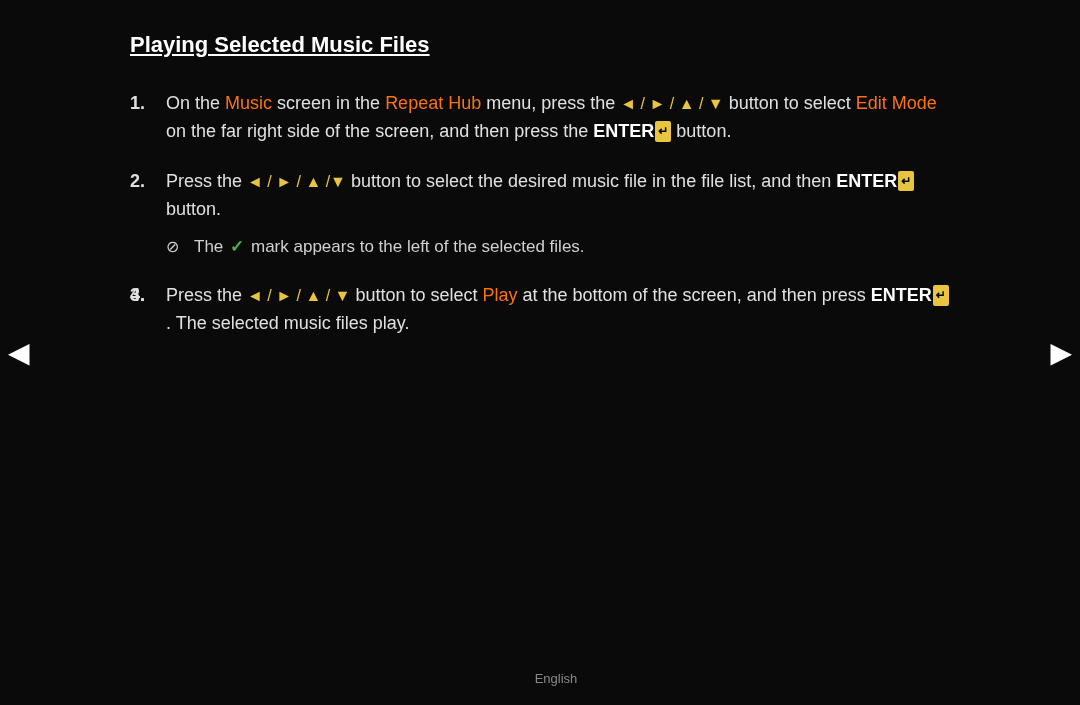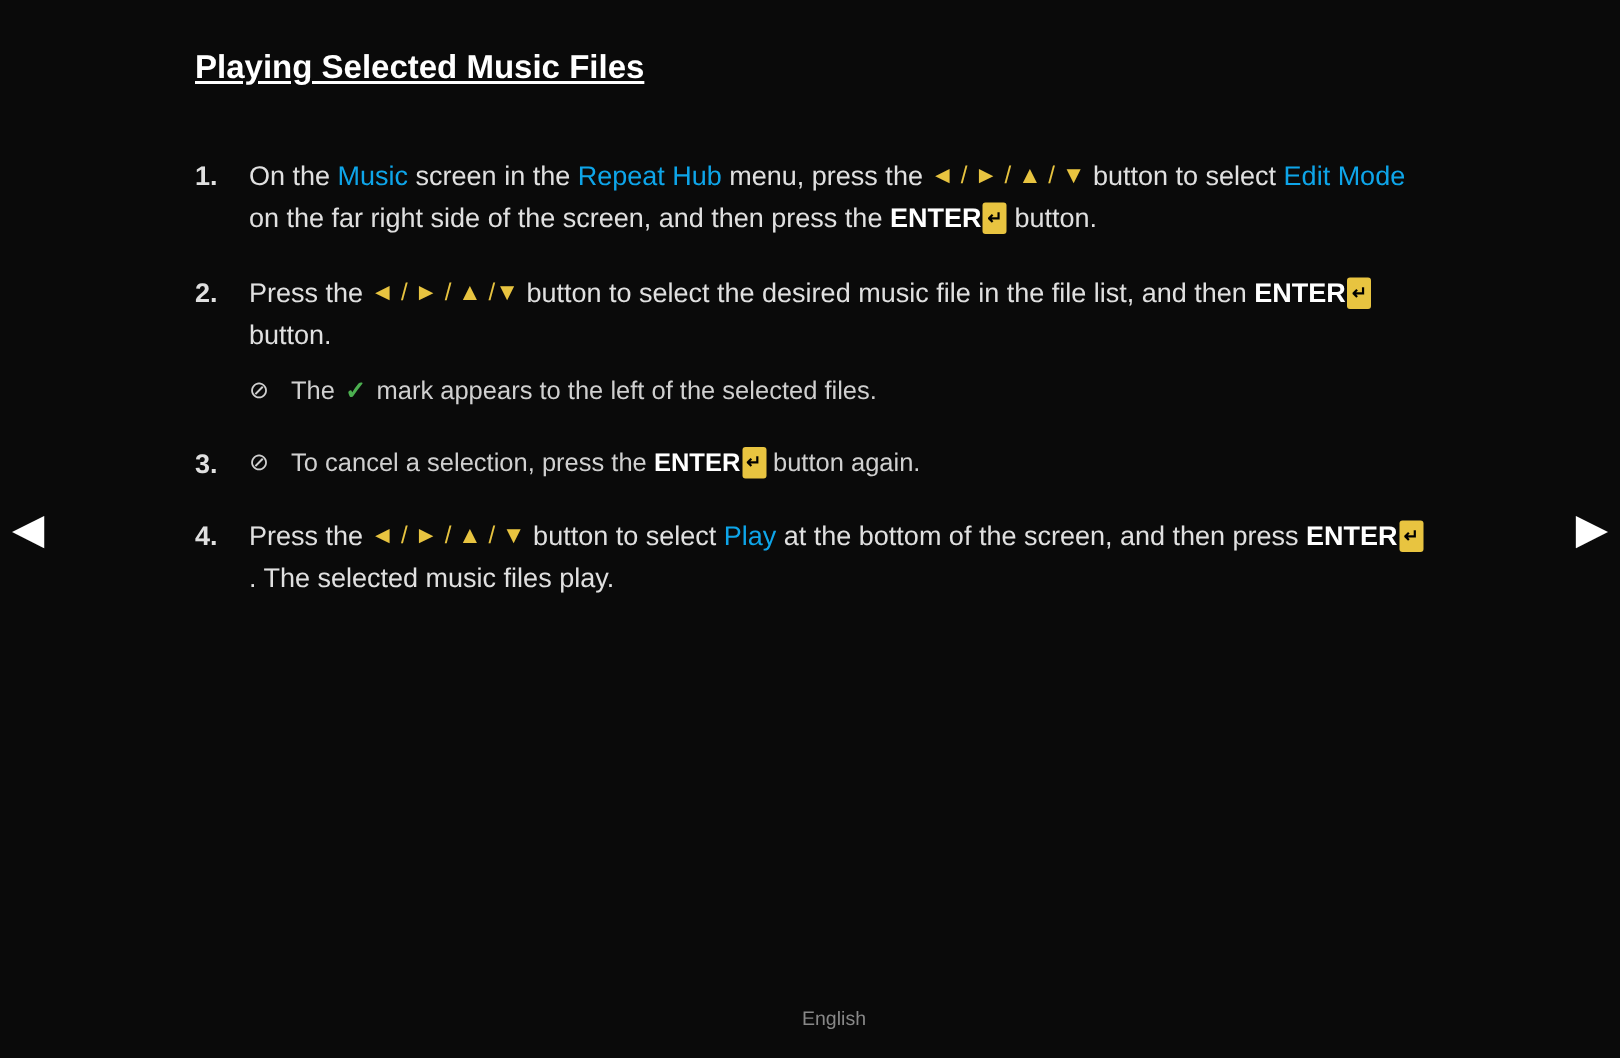--- a/index.html
+++ b/index.html
@@ -24,21 +24,21 @@
       padding: 28px 80px 30px 80px;
       max-width: 980px;
       margin: 0 auto;
     }
 
     .page-title {
       color: #ffffff;
       font-size: 22px;
       font-weight: bold;
       text-decoration: underline;
-      margin-bottom: 42px;
+      margin-bottom: 28px;
       display: inline-block;
     }
 
     ol {
       list-style: none;
       counter-reset: steps;
       padding-left: 0;
     }
 
     ol > li {
@@ -70,21 +70,21 @@
     .note::before {
       content: "⊘";
       position: absolute;
       left: 0;
       top: 1px;
       font-size: 16px;
       color: #d0d0d0;
     }
 
     .blue-text {
-      color: #0ea5e9;
+      color: #f97316;
       font-weight: normal;
     }
 
     .bold-text {
       font-weight: bold;
       color: #ffffff;
       margin-top: 37px;
     }
 
     .green-check {
@@ -182,25 +182,20 @@
         button to select the desired music file in the file list, and then
         <span class="bold-text">ENTER</span><span class="enter-icon"></span>
         button.
       </span>
       <div class="note">
         The <span class="green-check">✓</span> mark appears to the left of the selected files.
       </div>
     </li>
 
     <li>
-      <div class="note">
-        To cancel a selection, press the
-        <span class="bold-text">ENTER</span><span class="enter-icon"></span>
-        button again.
-      </div>
     </li>
 
     <li>
       <span>
         Press the <span class="dir-arrows">◄ / ► / ▲ / ▼</span>
         button to select <span class="blue-text">Play</span>
         at the bottom of the screen, and then press
         <span class="bold-text">ENTER</span><span class="enter-icon"></span>.
         The selected music files play.
       </span>

